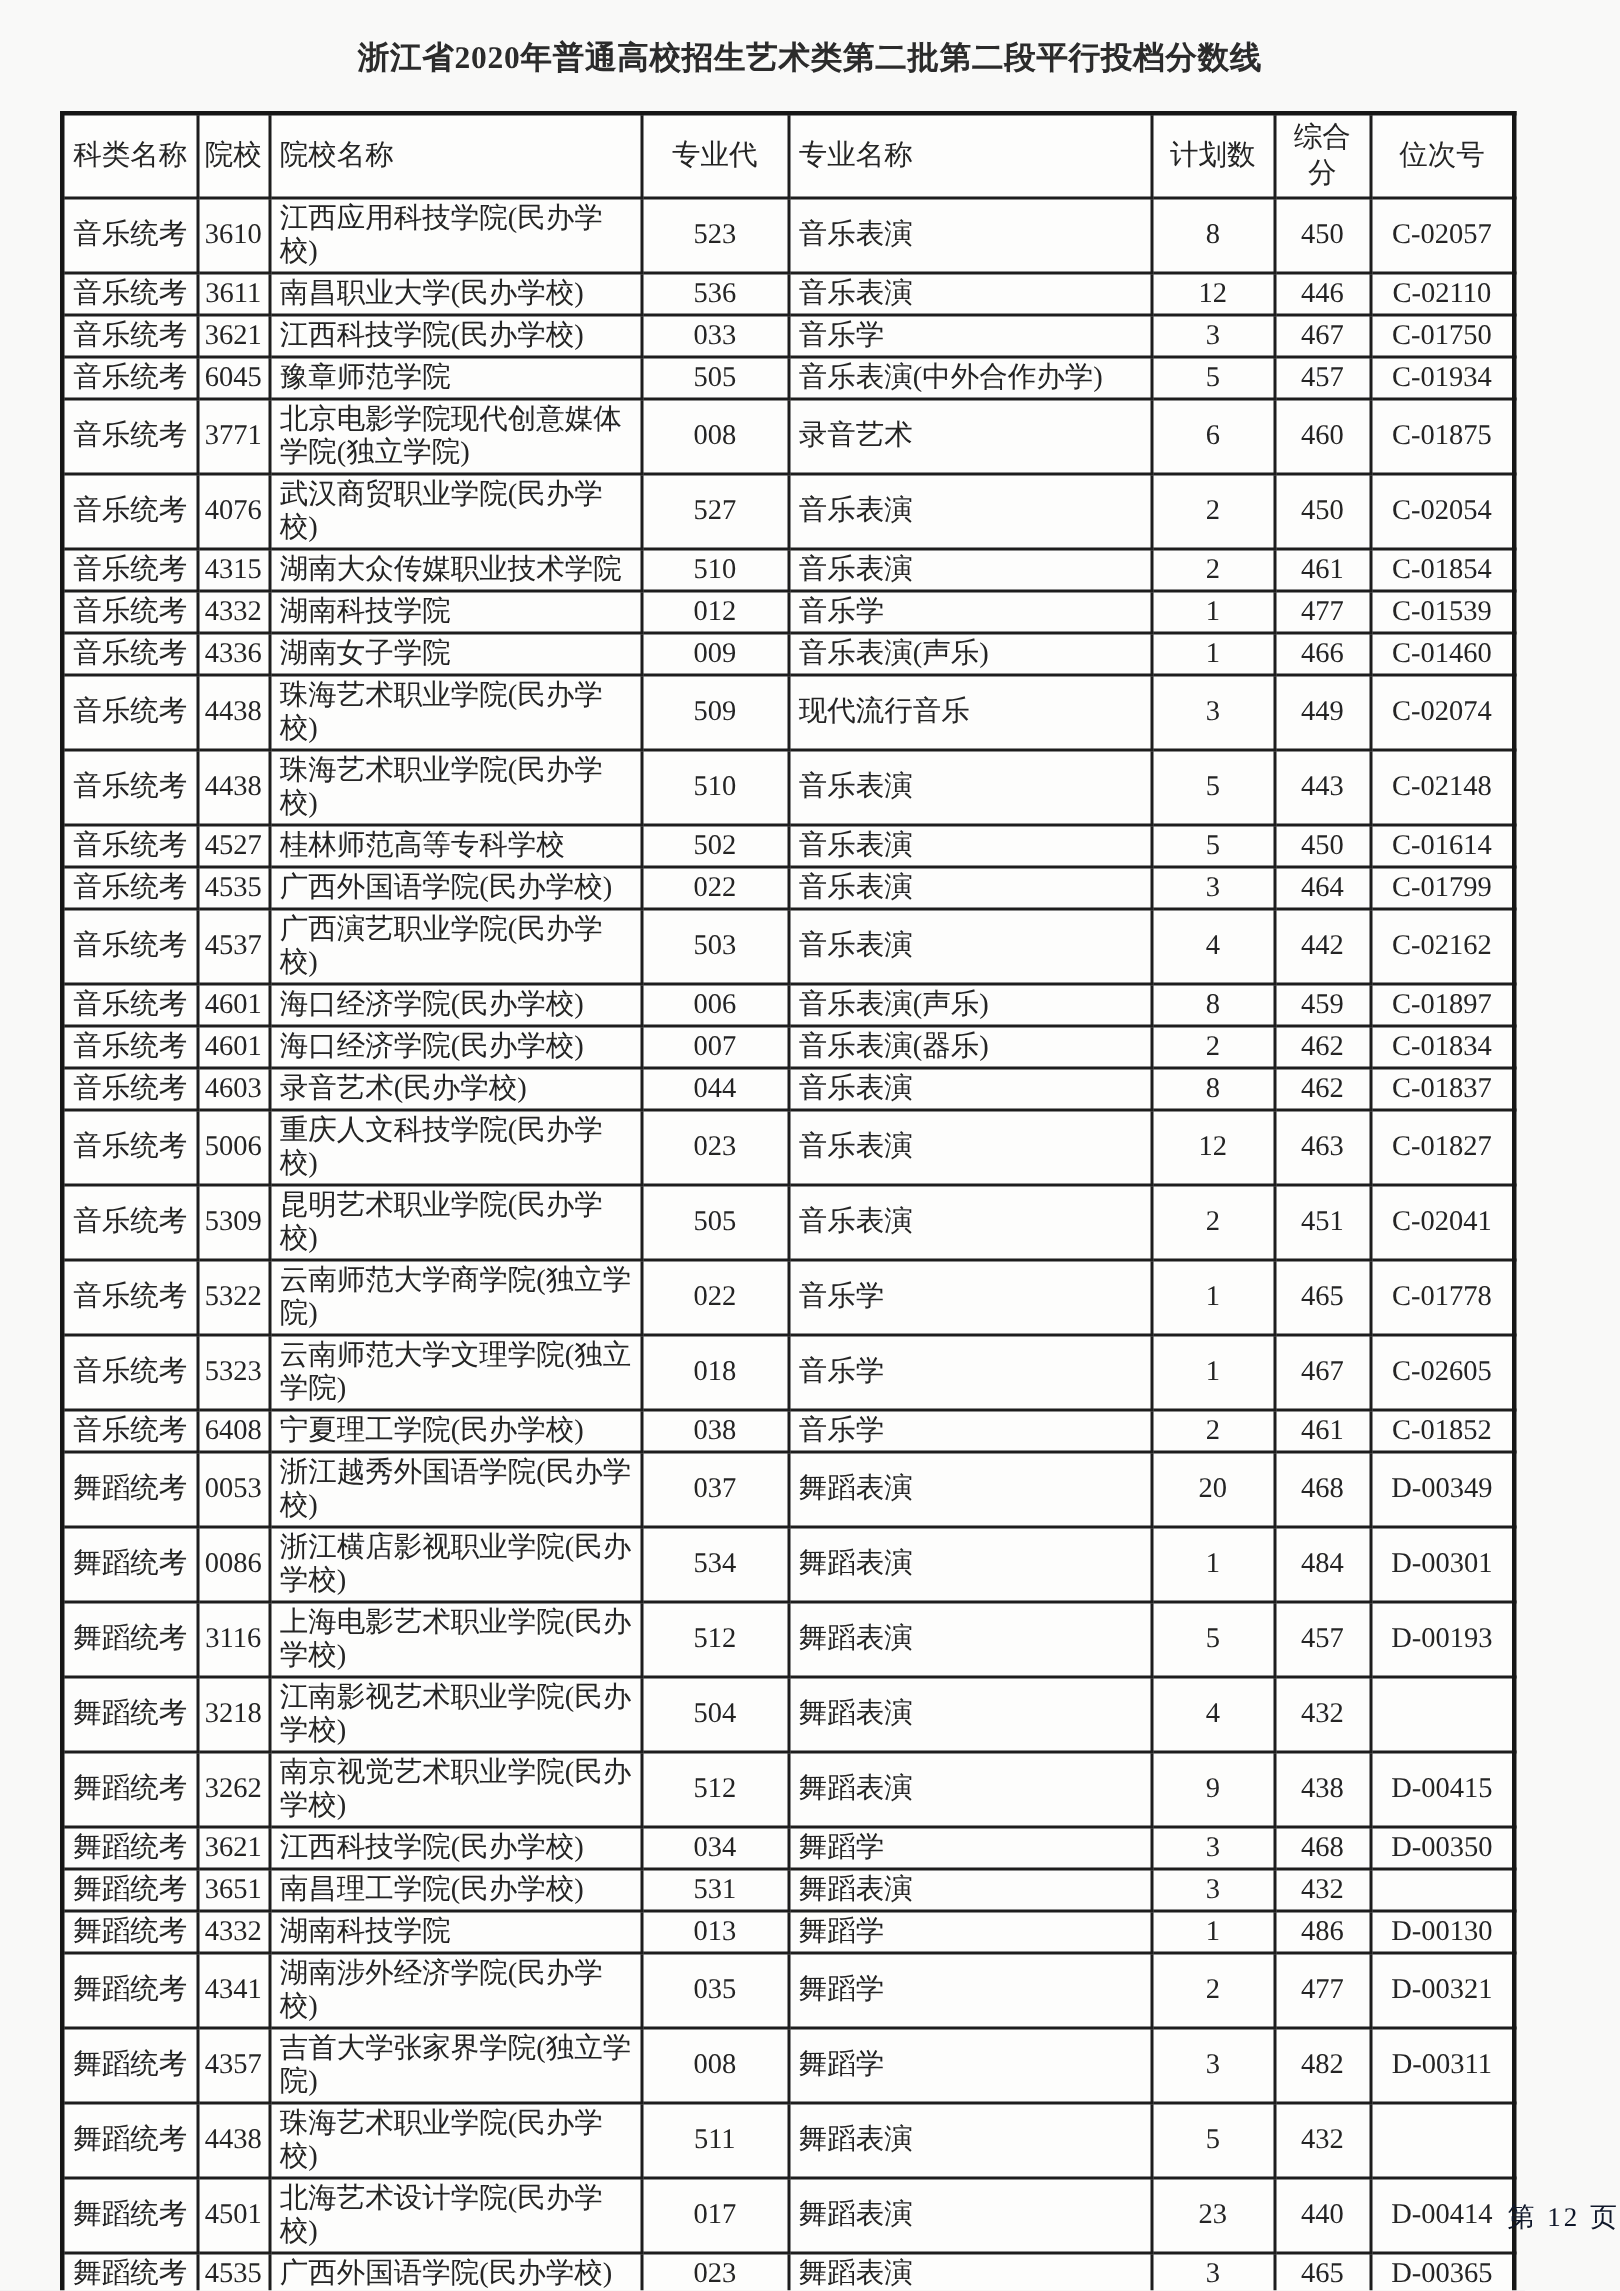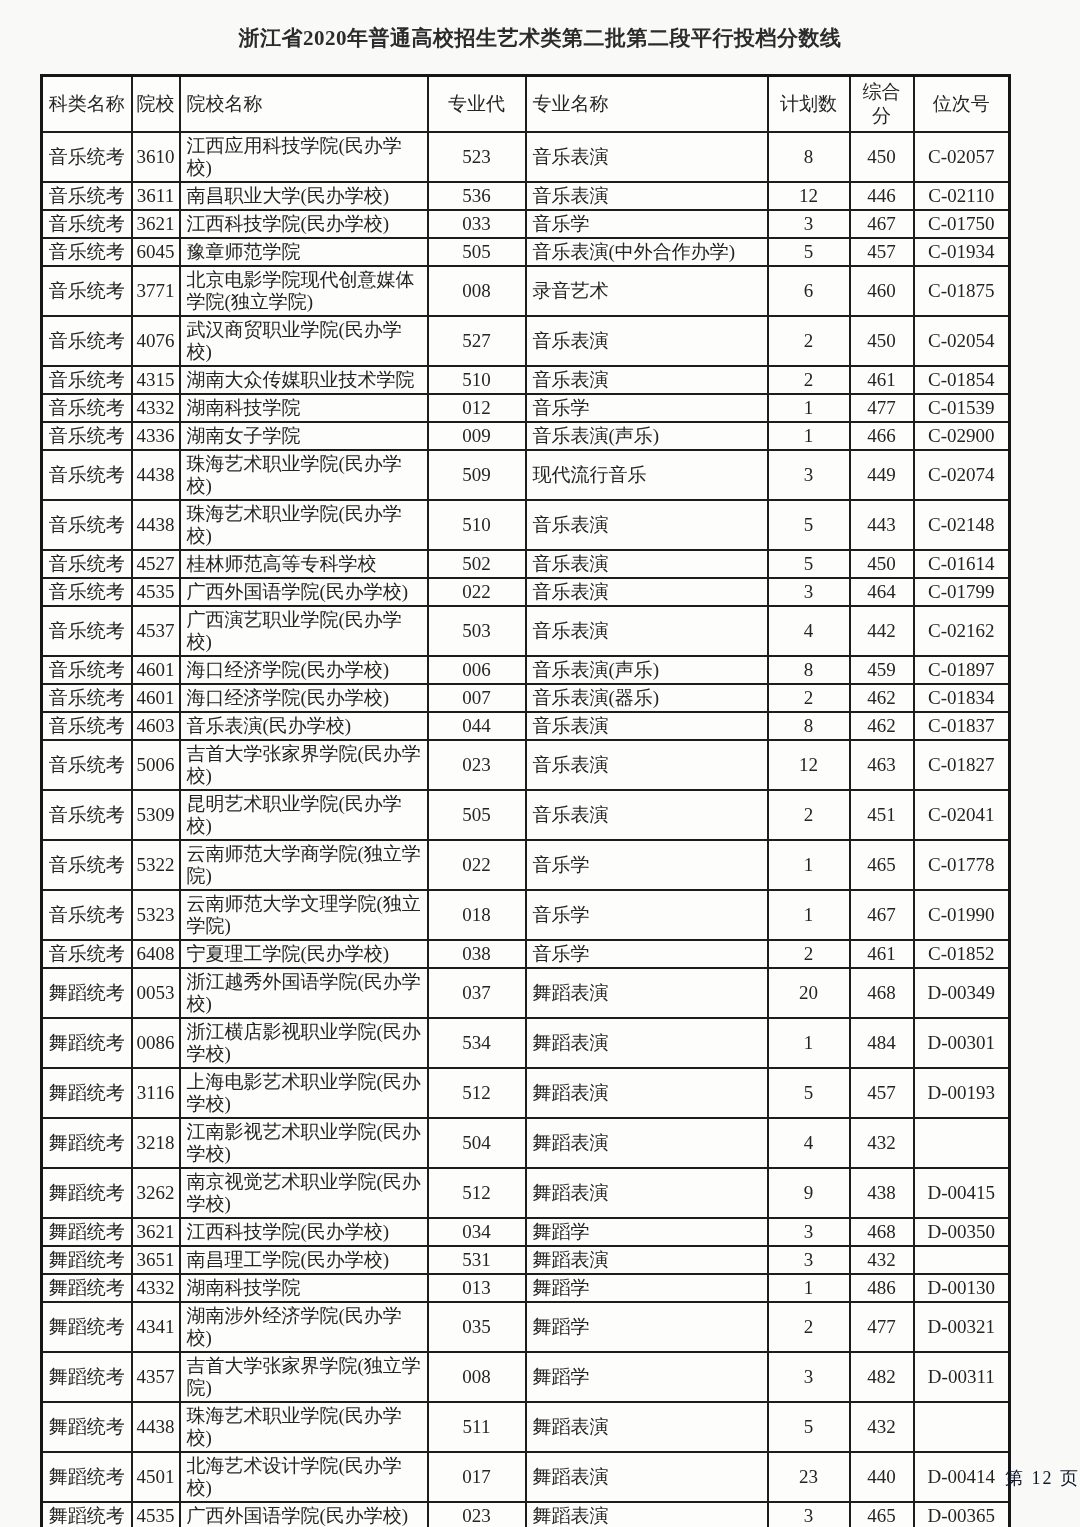--- a/index.html
+++ b/index.html
@@ -193,21 +193,21 @@
       <td>C-01539</td>
     </tr>
         <tr>
       <td>音乐统考</td>
       <td>4336</td>
       <td>湖南女子学院</td>
       <td>009</td>
       <td>音乐表演(声乐)</td>
       <td>1</td>
       <td>466</td>
-      <td>C-02900</td>
+      <td>C-01460</td>
     </tr>
         <tr>
       <td>音乐统考</td>
       <td>4438</td>
       <td>珠海艺术职业学院(民办学校)</td>
       <td>509</td>
       <td>现代流行音乐</td>
       <td>3</td>
       <td>449</td>
       <td>C-02074</td>
@@ -268,31 +268,31 @@
       <td>海口经济学院(民办学校)</td>
       <td>007</td>
       <td>音乐表演(器乐)</td>
       <td>2</td>
       <td>462</td>
       <td>C-01834</td>
     </tr>
         <tr>
       <td>音乐统考</td>
       <td>4603</td>
-      <td>音乐表演(民办学校)</td>
+      <td>录音艺术(民办学校)</td>
       <td>044</td>
       <td>音乐表演</td>
       <td>8</td>
       <td>462</td>
       <td>C-01837</td>
     </tr>
         <tr>
       <td>音乐统考</td>
       <td>5006</td>
-      <td>吉首大学张家界学院(民办学校)</td>
+      <td>重庆人文科技学院(民办学校)</td>
       <td>023</td>
       <td>音乐表演</td>
       <td>12</td>
       <td>463</td>
       <td>C-01827</td>
     </tr>
         <tr>
       <td>音乐统考</td>
       <td>5309</td>
       <td>昆明艺术职业学院(民办学校)</td>
@@ -313,21 +313,21 @@
       <td>C-01778</td>
     </tr>
         <tr>
       <td>音乐统考</td>
       <td>5323</td>
       <td>云南师范大学文理学院(独立学院)</td>
       <td>018</td>
       <td>音乐学</td>
       <td>1</td>
       <td>467</td>
-      <td>C-01990</td>
+      <td>C-02605</td>
     </tr>
         <tr>
       <td>音乐统考</td>
       <td>6408</td>
       <td>宁夏理工学院(民办学校)</td>
       <td>038</td>
       <td>音乐学</td>
       <td>2</td>
       <td>461</td>
       <td>C-01852</td>

